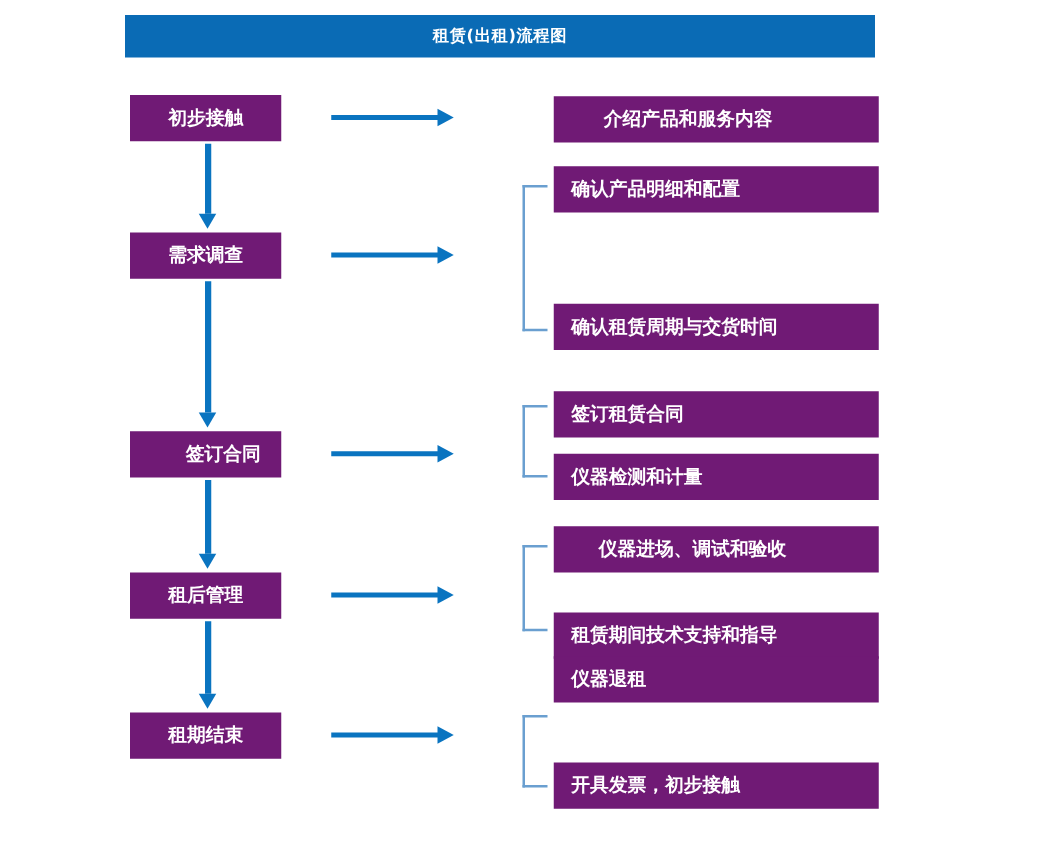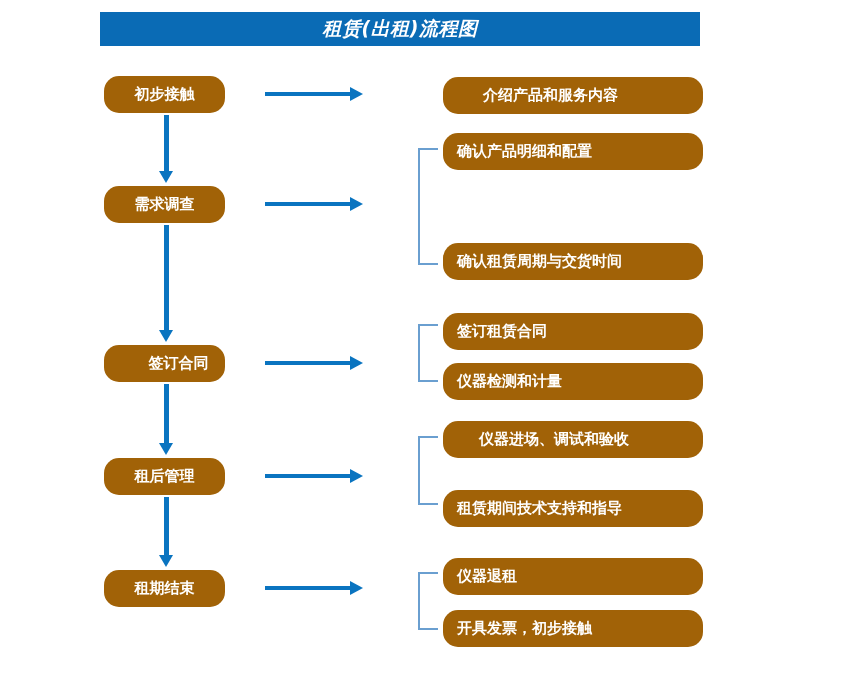--- a/index.html
+++ b/index.html
@@ -21,39 +21,37 @@
 
   
   .title-bar {
     position: absolute;
     left: 100px;
     top: 12px;
     width: 600px;
     height: 34px;
     background: #0a6bb5;
     color: #ffffff;
-    font-size: 19px;
+    font-size: 13px;
     font-weight: bold;
     display: flex;
     align-items: center;
     justify-content: center;
     letter-spacing: 0.5px;
-    font-style: italic;
   }
 
   
   .box {
     position: absolute;
-    background: #a16207;
+    background: #701a75;
     color: #ffffff;
     font-weight: bold;
     display: flex;
     align-items: center;
     box-sizing: border-box;
-    border-radius: 15px;
   }
   .stage-box {
     left: 104px;
     width: 121px;
     height: 37px;
     font-size: 15px;
     justify-content: center;
   }
   .detail-box {
     left: 443px;
@@ -179,16 +177,16 @@
   <div class="bracket" style="top:436px; height:69px;"></div>
   <div class="bracket" style="top:572px; height:58px;"></div>
 
   <div class="box detail-box" style="top:77px;padding-left:40px;">介绍产品和服务内容</div>
   <div class="box detail-box" style="top:133px;">确认产品明细和配置</div>
   <div class="box detail-box" style="top:243px;">确认租赁周期与交货时间</div>
   <div class="box detail-box" style="top:313px;">签订租赁合同</div>
   <div class="box detail-box" style="top:363px;">仪器检测和计量</div>
   <div class="box detail-box" style="top:421px;padding-left:36px;">仪器进场、调试和验收</div>
   <div class="box detail-box" style="top:490px;">租赁期间技术支持和指导</div>
-  <div class="box detail-box" style="top:558px;">仪器退租</div>
+  <div class="box detail-box" style="top:525px;">仪器退租</div>
   <div class="box detail-box" style="top:610px;">开具发票，初步接触</div>
 
 </div>
 
 </body></html>

